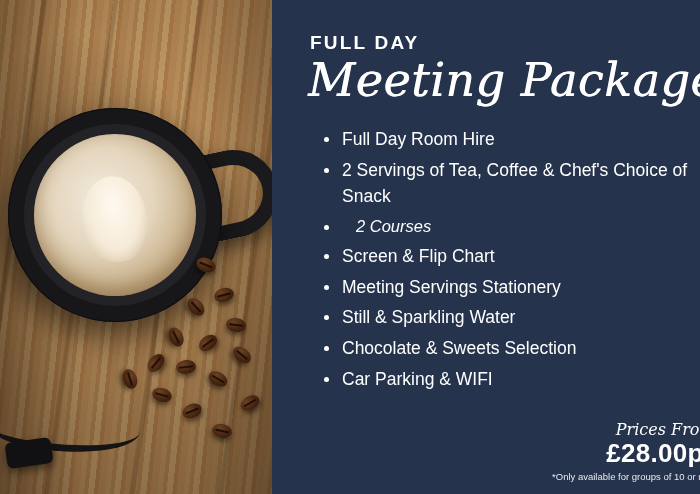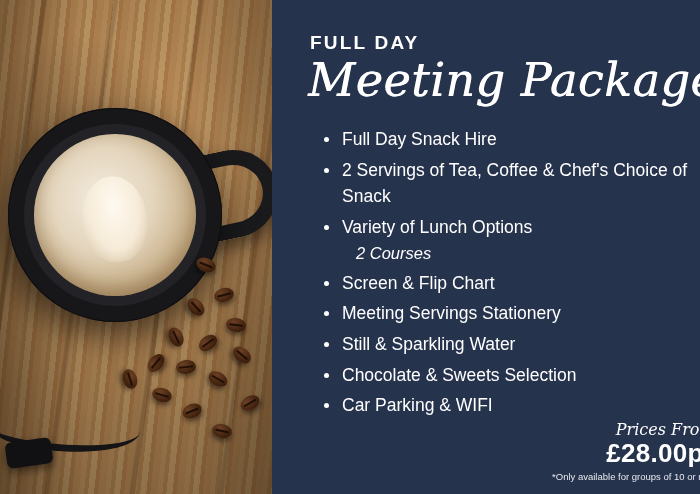--- a/index.html
+++ b/index.html
@@ -284,24 +284,23 @@
 
     <div class="cable"></div>
     <div class="plug"></div>
   </div>
 
   <div class="info-panel">
     <div class="eyebrow">FULL DAY</div>
     <div class="script-title">Meeting Package</div>
 
     <ul class="features">
-      <li><span>Full Day Snack Hire</span></li>
+      <li><span>Full Day Room Hire</span></li>
       <li><span>2 Servings of Tea, Coffee &amp; Chef's Choice of Snack</span></li>
       <li>
-        <span>Variety of Lunch Options</span>
         <span class="sub-line">2 Courses</span>
       </li>
       <li><span>Screen &amp; Flip Chart</span></li>
       <li><span>Meeting Servings Stationery</span></li>
       <li><span>Still &amp; Sparkling Water</span></li>
       <li><span>Chocolate &amp; Sweets Selection</span></li>
       <li><span>Car Parking &amp; WIFI</span></li>
     </ul>
 
     <div class="price-block">

